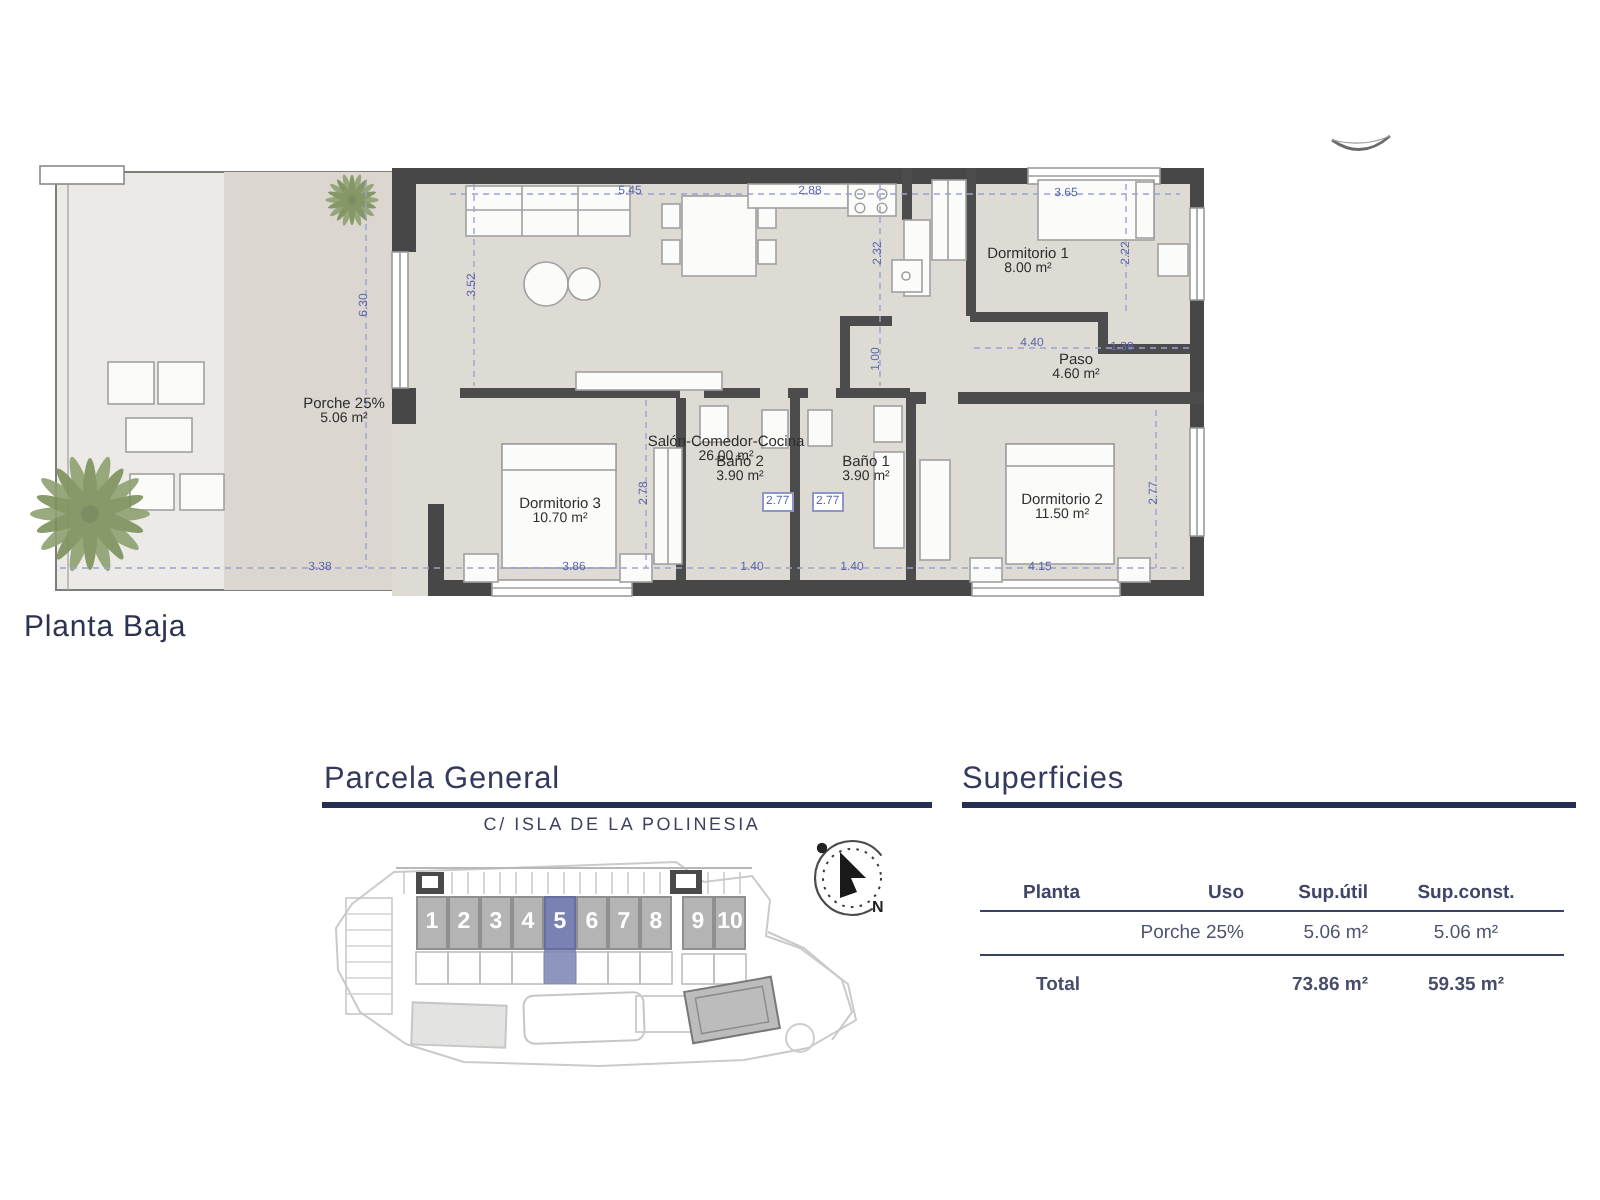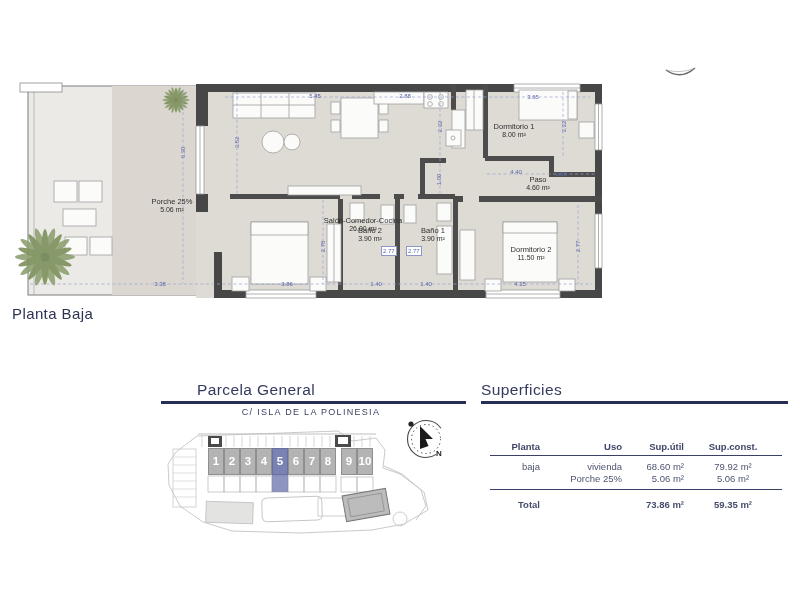--- a/index.html
+++ b/index.html
@@ -242,20 +242,24 @@
       <div class="ar">26.00 m²</div>
     </div>
 <div class="room" style="left:449px;top:122px;">
   <div>Dormitorio 1</div>
       <div class="ar">8.00 m²</div>
     </div>
 <div class="room" style="left:473px;top:175px;">
   <div>Paso</div>
       <div class="ar">4.60 m²</div>
     </div>
+<div class="room" style="left:215px;top:247px;">
+  <div>Dormitorio 3</div>
+      <div class="ar">10.70 m²</div>
+    </div>
 <div class="room" style="left:305px;top:226px;">
   <div>Baño 2</div>
       <div class="ar">3.90 m²</div>
     </div>
 <div class="room" style="left:368px;top:226px;">
   <div>Baño 1</div>
       <div class="ar">3.90 m²</div>
     </div>
 <div class="room" style="left:466px;top:245px;">
   <div>Dormitorio 2</div>
@@ -277,21 +281,21 @@
 <div class="dim" style="left:361px;top:280px;">1.40</div>
 <div class="dim" style="left:411px;top:280px;">1.40</div>
 <div class="dimbox" style="left:381px;top:246px;">2.77</div>
 <div class="dimbox" style="left:406px;top:246px;">2.77</div>
 <div class="dim v" style="left:563px;top:242px;">2.77</div>
 <div class="dim" style="left:505px;top:280px;">4.15</div>
 <div class="dim" style="left:145px;top:280px;">3.38</div>
 
 <div class="plan-name">Planta Baja</div>
 
-<div class="h1" style="left:162px;top:381px;margin-left:35px;">Parcela General</div>
+<div class="h1" style="left:162px;top:381px;">Parcela General</div>
 <div class="hline" style="left:161px;top:401px;width:305px;"></div>
 <div class="street">C/ ISLA DE LA POLINESIA</div>
 
 <div class="plot" style="left:208px;">1</div>
 <div class="plot" style="left:224px;">2</div>
 <div class="plot" style="left:240px;">3</div>
 <div class="plot" style="left:256px;">4</div>
 <div class="plot hl" style="left:272px;">5</div>
 <div class="plot" style="left:288px;">6</div>
 <div class="plot" style="left:304px;">7</div>
@@ -304,26 +308,20 @@
 <div class="hline" style="left:481px;top:401px;width:307px;"></div>
 
 <div class="sup-table">
   <div class="srow shead">
     <span class="c1">Planta</span>
     <span class="c2">Uso</span>
     <span class="c3">Sup.útil</span>
     <span class="c4">Sup.const.</span>
   </div>
   <div class="shr"></div>
-  <div class="srow r">
-    <span class="c1">baja</span>
-    <span class="c2">vivienda</span>
-    <span class="c3">68.60 m²</span>
-    <span class="c4">79.92 m²</span>
-  </div>
   <div class="srow r">
     <span class="c1"></span>
     <span class="c2">Porche 25%</span>
     <span class="c3">5.06 m²</span>
     <span class="c4">5.06 m²</span>
   </div>
   <div class="shr" style="margin-top:5px;"></div>
   <div class="srow stotal">
     <span class="c1">Total</span>
     <span class="c2"></span>

